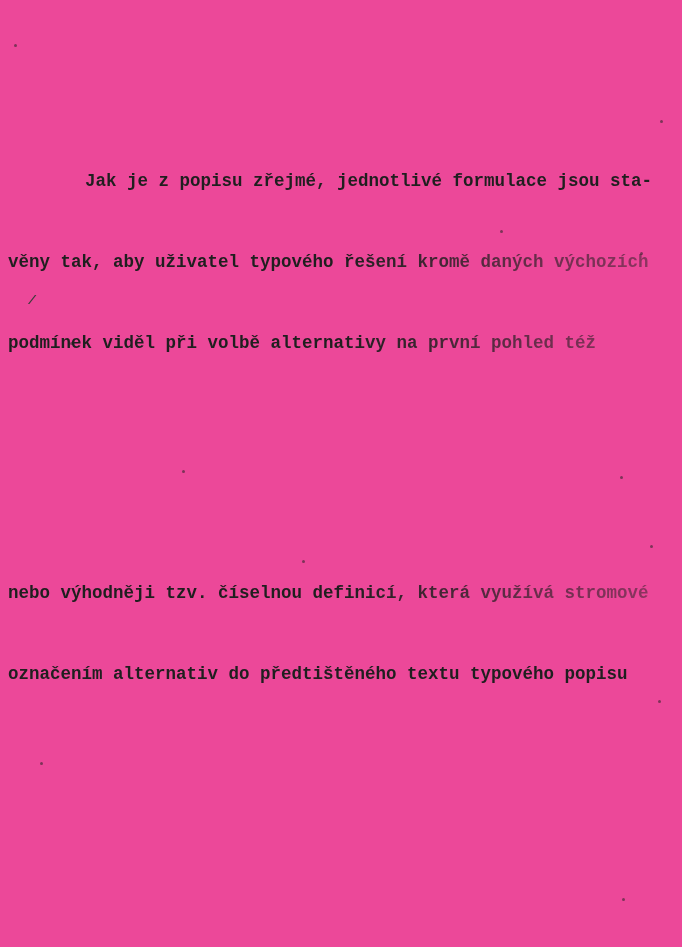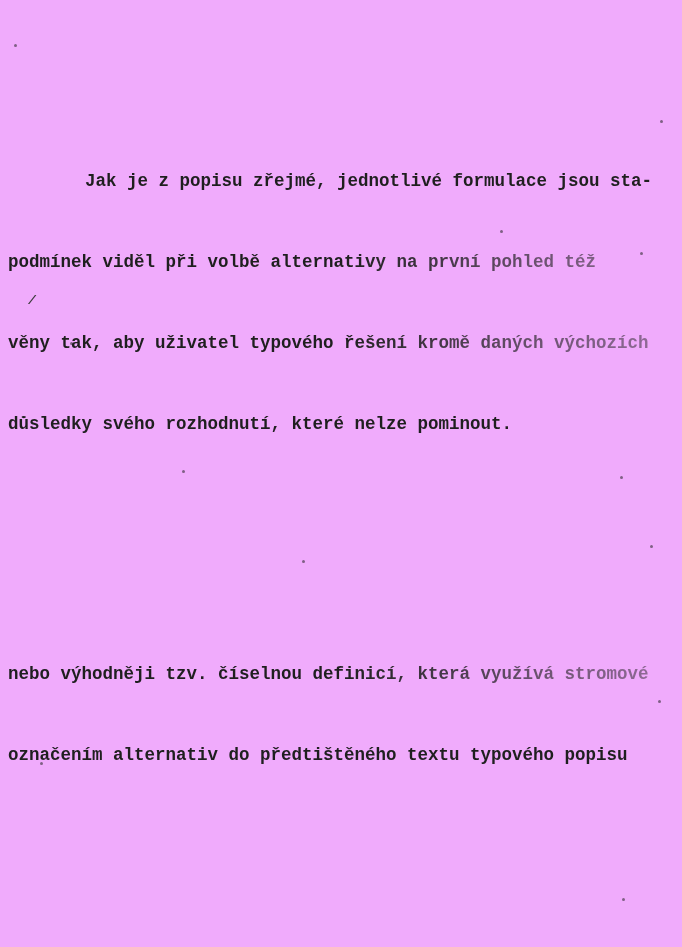--- a/index.html
+++ b/index.html
@@ -2,21 +2,21 @@
 <html><head>
 <meta charset="utf-8">
 <style>
   html, body { margin: 0; padding: 0; }
   body { background: #e8e8e8; }
   .page {
     position: relative;
     width: 682px;
     height: 947px;
     margin: 0 auto;
-    background: #f0abfc;
+    background: #ec4899;
     overflow: hidden;
     box-sizing: border-box;
     padding: 6px 0 0 8px;
     font-family: "Liberation Mono", "DejaVu Sans Mono", monospace;
     font-weight: 700;
     font-size: 17.5px;
     line-height: 27px;
     color: #1f1f1f;
     white-space: pre;
   }
@@ -49,23 +49,22 @@
   }
 </style>
 </head>
 <body>
 
 <div class="page">
 
   
   <div>
     <div class="line ind">Jak je z popisu zřejmé, jednotlivé formulace jsou sta-</div>
+    <div class="line fd">věny tak, aby uživatel typového řešení kromě daných výchozích</div>
     <div class="line fd">podmínek viděl při volbě alternativy na první pohled též</div>
-    <div class="line fd">věny tak, aby uživatel typového řešení kromě daných výchozích</div>
-    <div class="line">důsledky svého rozhodnutí, které nelze pominout.</div>
   </div>
 
   
   <div class="p2">
     <div class="line fd">nebo výhodněji tzv. číselnou definicí, která využívá stromové</div>
     <div class="line">označením alternativ do předtištěného textu typového popisu</div>
   </div>
 
   
   

